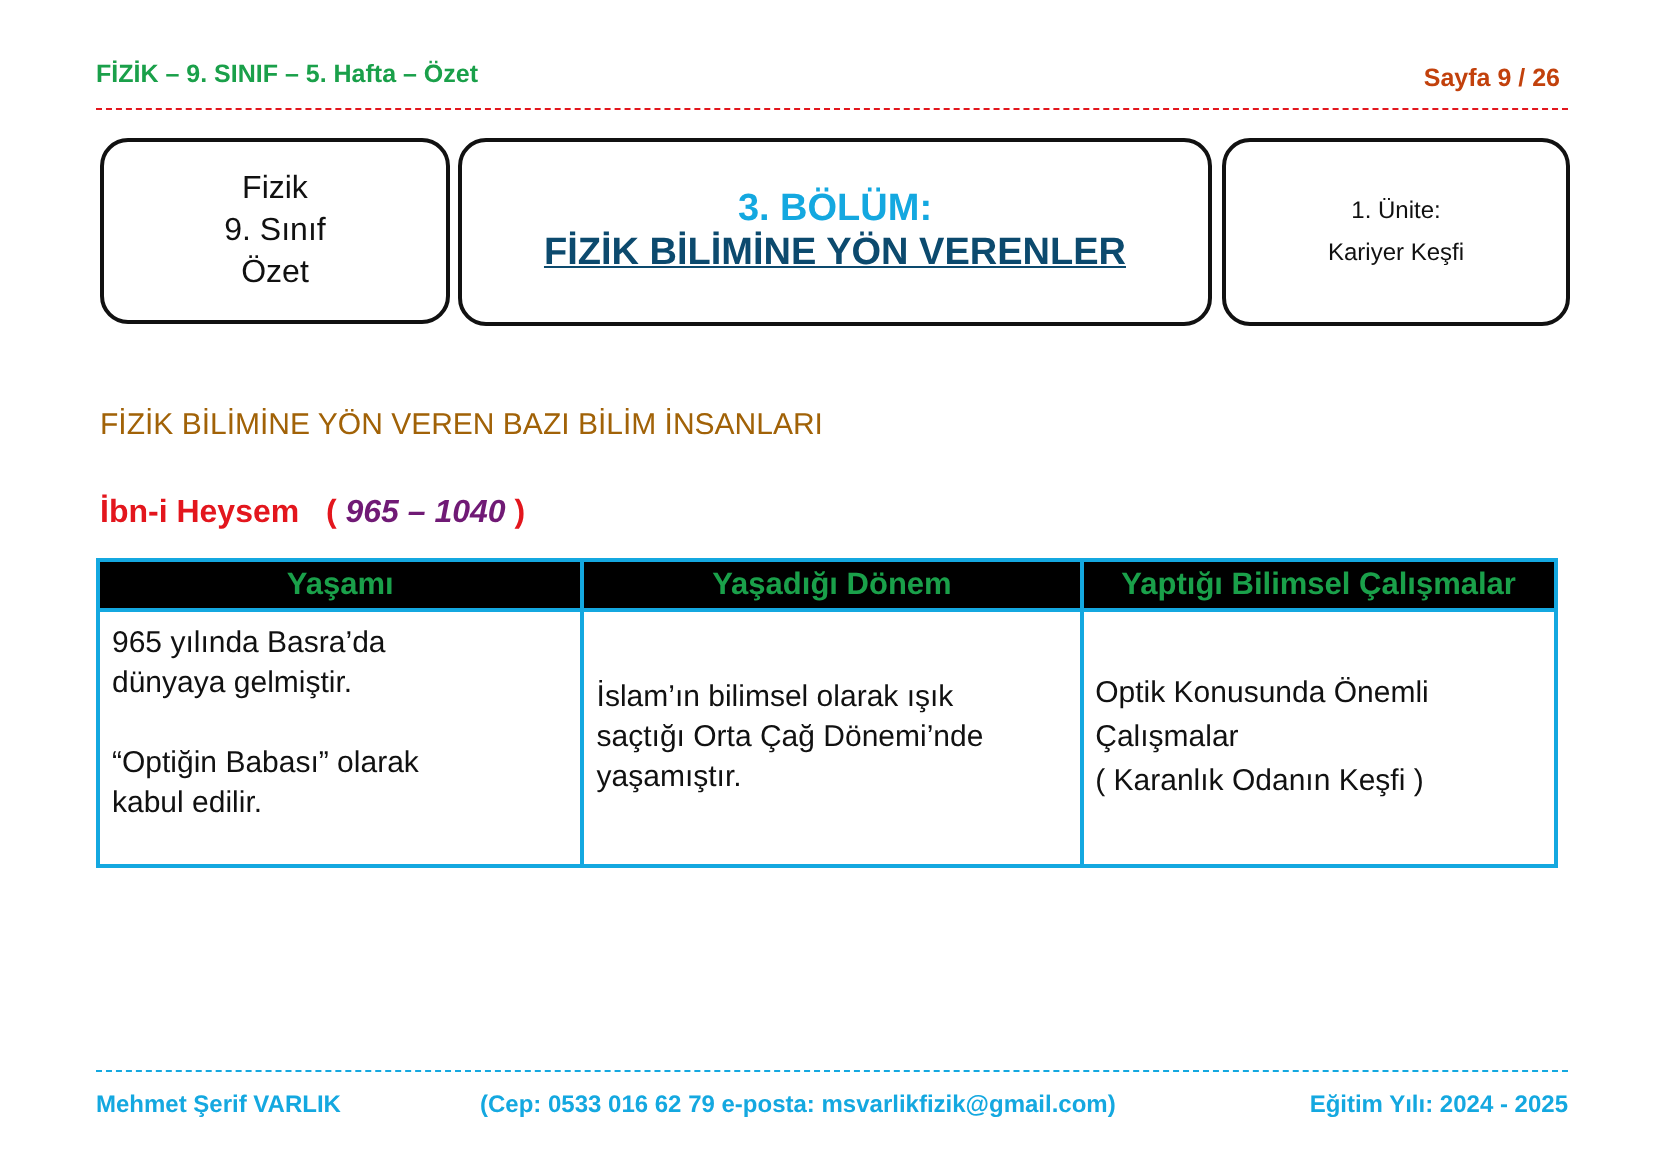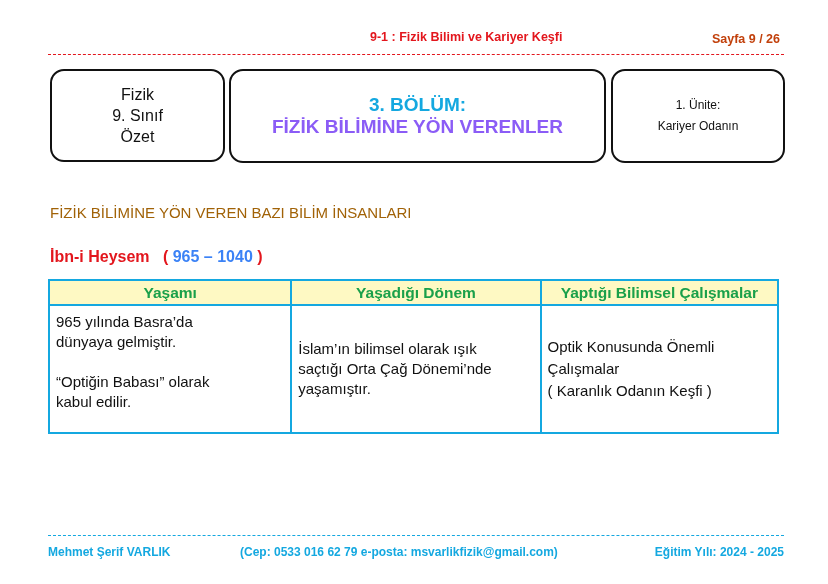--- a/index.html
+++ b/index.html
@@ -10,55 +10,55 @@
   .hdr .l { position: absolute; left: 0; top: 0; color: #1aa04a; }
   .hdr .c { position: absolute; left: 322px; top: 0; color: #e3161d; }
   .hdr .r { position: absolute; right: 0; top: 2px; color: #c2410c; }
   .dash-red { position: absolute; top: 54px; left: 48px; right: 44px; border-top: 1px dashed #e3161d; height:0; }
   .box { position: absolute; border: 2px solid #111; border-radius: 14px; box-sizing: border-box;
          display: flex; flex-direction: column; align-items: center; justify-content: center; text-align: center; }
   .box1 { left: 50px; top: 69px; width: 175px; height: 93px; font-size: 16px; line-height: 21px; }
   .box2 { left: 229px; top: 69px; width: 377px; height: 94px; font-weight: bold; font-size: 19px; line-height: 22px; }
   .box3 { left: 611px; top: 69px; width: 174px; height: 94px; font-size: 12px; line-height: 21px; }
   .blue { color: #14a8e0; }
-  .red { color: #8b5cf6; }
+  .red { color: #0c4a6e; text-decoration: underline; }
   .sec-title { position: absolute; left: 50px; top: 204px; font-size: 15px; font-weight: normal; color: #a16207; }
   .person { position: absolute; left: 50px; top: 248px; font-size: 16px; font-weight: bold; color: #e3161d; }
-  .person .yrs { color: #3b82f6; }
+  .person .yrs { color: #701a75; font-style: italic; }
   table.t { position: absolute; left: 48px; top: 279px; width: 731px; border-collapse: collapse;
             border: 2px solid #14a8e0; font-size: 15px; }
-  table.t th { background: #fef9c3; color: #1aa04a; font-weight: bold; height: 23px;
+  table.t th { background: #000000; color: #1aa04a; font-weight: bold; height: 23px;
                border: 2px solid #14a8e0; padding: 0; font-size: 15.5px; }
   table.t td { border: 2px solid #14a8e0; vertical-align: middle; padding: 6px 6px; line-height: 20px; height: 114px; }
   .cell-top { vertical-align: top !important; }
   .dash-blue { position: absolute; top: 535px; left: 48px; right: 44px; border-top: 1px dashed #14a8e0; height:0; }
   .ftr { position: absolute; top: 545px; left: 48px; right: 44px; font-size: 12px; font-weight: bold; color: #14a8e0; }
   .ftr span { position: absolute; top: 0; white-space: nowrap; text-align: right; }
 </style>
 </head>
 <body>
 
 <div class="hdr">
-  <span class="c">9-1 : Fizik Bilimi ve Kariyer Keşfi</span>
+  <span class="l">FİZİK – 9. SINIF –  5. Hafta – Özet</span>
   <span class="r">Sayfa 9 / 26</span>
 </div>
 <div class="dash-red"></div>
 
 <div class="box box1">
   <div>Fizik</div>
   <div>9. Sınıf</div>
   <div>Özet</div>
 </div>
 <div class="box box2">
   <div class="blue">3. BÖLÜM:</div>
   <div class="red">FİZİK BİLİMİNE YÖN VERENLER</div>
 </div>
 <div class="box box3">
   <div>1. Ünite:</div>
-  <div>Kariyer Odanın</div>
+  <div>Kariyer Keşfi</div>
 </div>
 
 <div class="sec-title">FİZİK BİLİMİNE YÖN VEREN BAZI BİLİM İNSANLARI</div>
 
 <div class="person">
   <span>İbn-i Heysem</span>&nbsp;&nbsp;&nbsp;<span>(</span><span class="yrs"> 965 – 1040 </span><span>)</span>
 </div>
 
 <table class="t">
   <colgroup>

